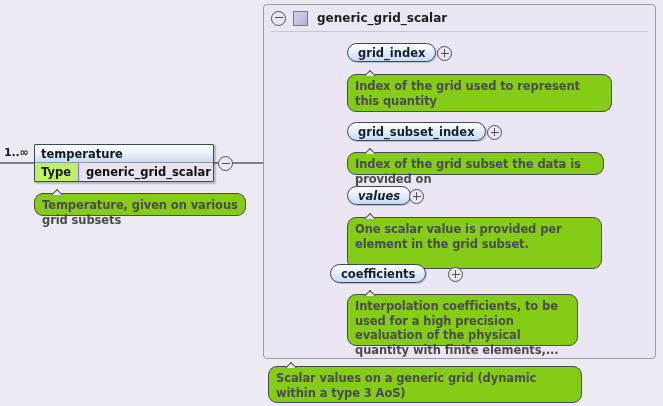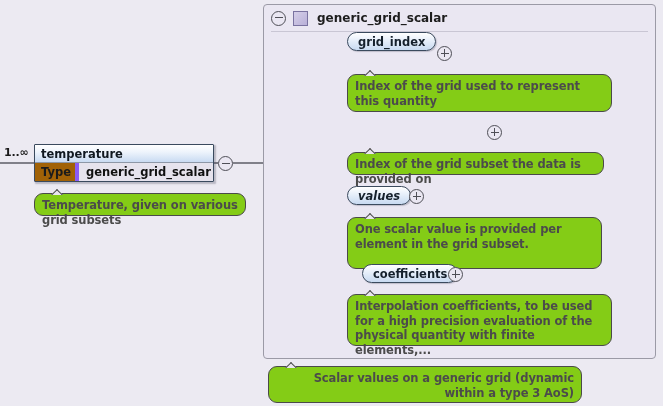--- a/index.html
+++ b/index.html
@@ -210,23 +210,23 @@
     align-items: stretch;
     background: #e6e3ed;
   }
   #temperature-type-label {
     width: 44px;
     line-height: 18px;
     padding-left: 6px;
     font-size: 11.5px;
     font-weight: bold;
     color: #1b1b1b;
-    border-right: 4px solid #8b5cf6;
-    box-sizing: border-box;
-    background: #a16207;
+    border-right: 1px solid #8b5cf6;
+    box-sizing: border-box;
+    background: #bef264;
   }
   #temperature-type-value {
     flex: 1;
     line-height: 18px;
     padding-left: 7px;
     font-size: 11.5px;
     font-weight: bold;
     color: #101010;
     box-sizing: border-box;
   }
@@ -311,51 +311,54 @@
 
   <div id="type-box"></div>
 
   <div id="type-header">
     <div class="minus-circle"></div>
     <div class="type-swatch"></div>
     <div id="type-title">generic_grid_scalar</div>
     <div class="hdr-rule"></div>
   </div>
 
-  <div class="pill" style="left:347px; top:32px;">
+  <div class="pill" style="left:347px; top:43px;">
     <span>grid_index</span>
   </div>
   <div class="plus-circle pill-plus" style="left:437px; top:46px;"></div>
   <div class="bubble" style="left:347px; top:74px; width:265px; height:38px;">
     <div class="tip"></div>
     <span>Index of the grid used to represent this quantity</span>
   </div>
 
+  <div class="pill" style="left:347px; top:122px;">
+    <span>grid_subset_index</span>
+  </div>
   <div class="plus-circle pill-plus" style="left:487px; top:125px;"></div>
   <div class="bubble" style="left:347px; top:152px; width:257px; height:23px;">
     <div class="tip"></div>
     <span>Index of the grid subset the data is provided on</span>
   </div>
 
   <div class="pill" style="left:347px; top:186px;font-style:italic;">
     <span>values</span>
   </div>
   <div class="plus-circle pill-plus" style="left:409px; top:189px;"></div>
   <div class="bubble" style="left:347px; top:217px; width:255px; height:52px;">
     <div class="tip"></div>
     <span>One scalar value is provided per element in the grid subset.</span>
   </div>
 
-  <div class="pill" style="left:362px; top:264px;">
+  <div class="pill" style="left:330px; top:264px;">
     <span>coefficients</span>
   </div>
   <div class="plus-circle pill-plus" style="left:448px; top:267px;"></div>
-  <div class="bubble" style="left:347px; top:294px; width:265px; height:52px;">
+  <div class="bubble" style="left:347px; top:294px; width:231px; height:52px;">
     <div class="tip"></div>
     <span>Interpolation coefficients, to be used for a high precision evaluation of the physical quantity with finite elements,...</span>
   </div>
 
-  <div class="bubble" style="left:268px; top:366px; width:314px; height:37px;text-align:right;">
+  <div class="bubble" style="left:268px; top:366px; width:314px; height:37px;">
     <div class="tip"></div>
     <span>Scalar values on a generic grid (dynamic within a type 3 AoS)</span>
   </div>
 
 </div>
 
 </body></html>

